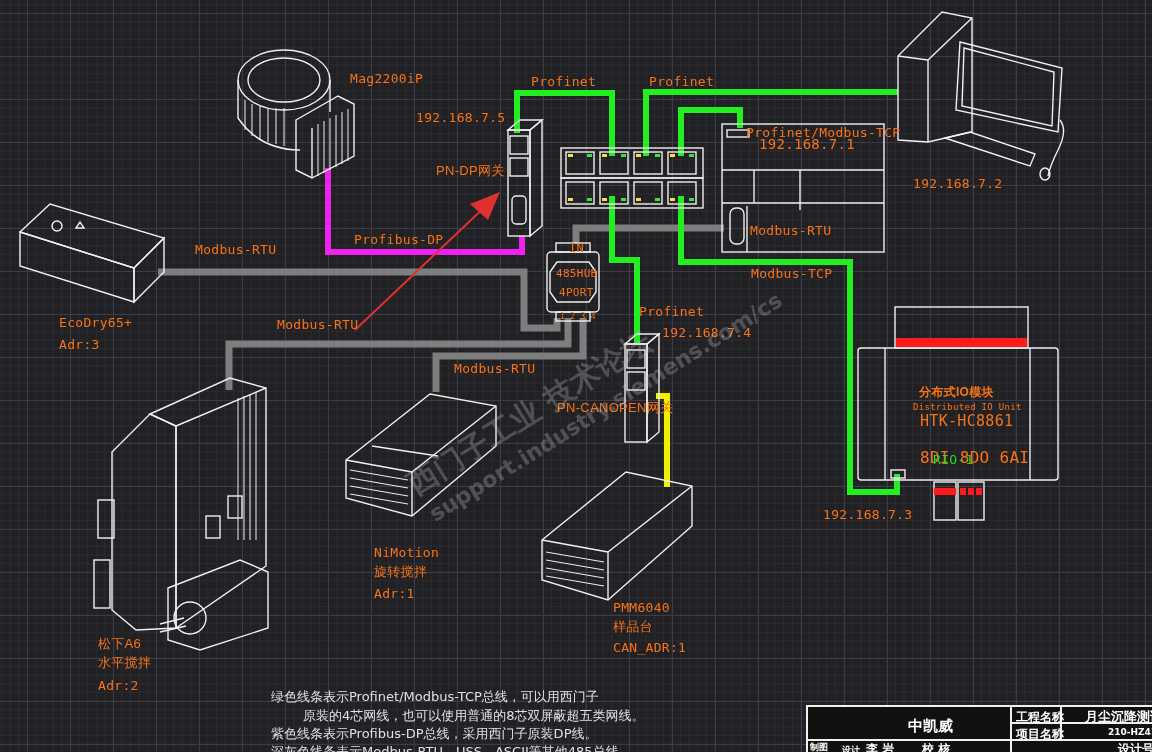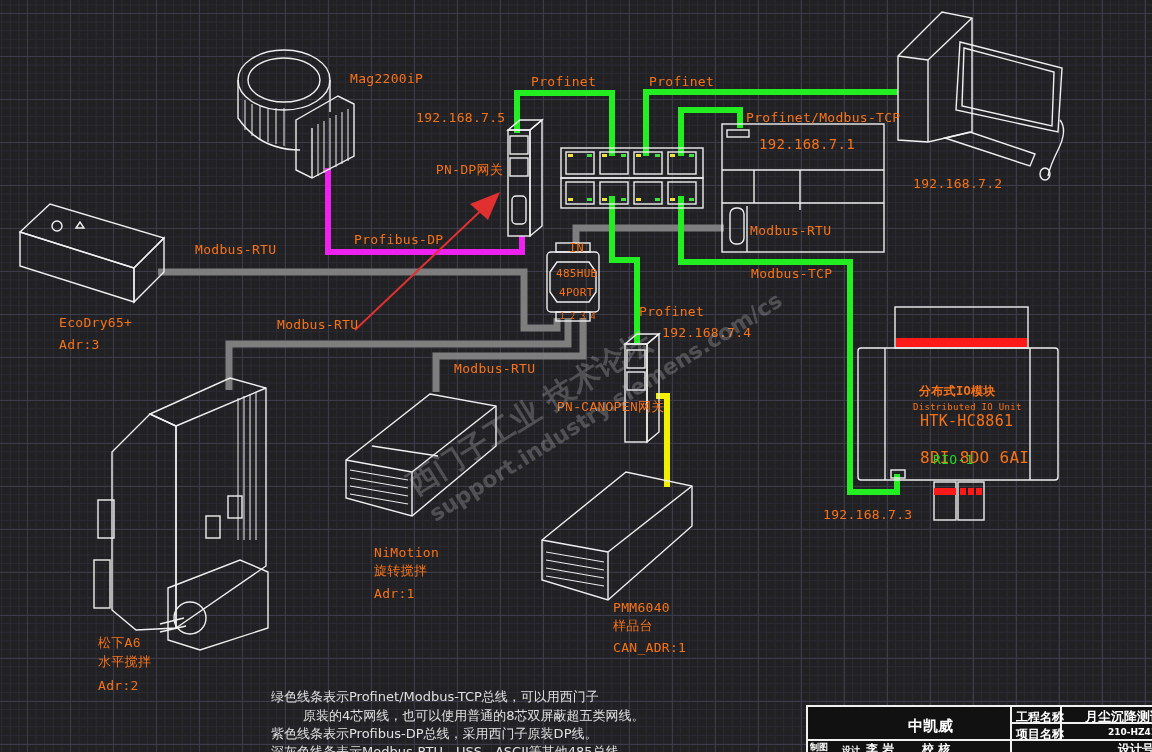--- a/index.html
+++ b/index.html
@@ -10,21 +10,21 @@
       linear-gradient(#3b3b4a 1px, transparent 1px),
       linear-gradient(90deg, #3b3b4a 1px, transparent 1px),
       linear-gradient(#2a2a33 1px, transparent 1px),
       linear-gradient(90deg, #2a2a33 1px, transparent 1px);
     background-size: 43px 43px, 43px 43px, 8.6px 8.6px, 8.6px 8.6px;
     background-position: -16px 13px, -16px 13px, -16px 13px, -16px 13px;
     font-family: "DejaVu Sans Mono", monospace;
   }
   #canvas { position:absolute; left:0; top:0; width:1152px; height:752px; }
   .lbl { position:absolute; color:#f97316; font-size:13px; white-space:nowrap; letter-spacing:0.3px; line-height:1; }
-  .lbl.cn { font-family:Liberation Mono, monospace; }
+  .lbl.cn { font-family:Liberation Sans, sans-serif; }
   .lbl.green { color:#22dd22; }
   .note { position:absolute; left:271px; color:#e0e0e0; font-family:"DejaVu Sans", sans-serif; font-size:13px; white-space:nowrap; line-height:1; }
   .wm { position:absolute; color:rgba(200,200,200,0.28); font-family:"DejaVu Sans", sans-serif; font-weight:bold; white-space:nowrap; transform-origin:left top; }
   .tb { position:absolute; border:2px solid #f0f0f0; background:#111; }
   .tbc { position:absolute; color:#fff; font-family:"DejaVu Sans", sans-serif; font-weight:bold; font-size:12px; white-space:nowrap; }
 </style>
 </head>
 <body>
 
 <svg id="canvas" viewBox="0 0 1152 752" xmlns="http://www.w3.org/2000/svg">
@@ -227,21 +227,21 @@
     <rect x="968" y="488" width="6" height="7" fill="#ff1a1a"></rect>
     <rect x="976" y="488" width="6" height="7" fill="#ff1a1a"></rect>
   </g>
 </svg>
 
 <div class="lbl" style="left:350px;top:72px">Mag2200iP</div>
 <div class="lbl" style="left:416px;top:111px">192.168.7.5</div>
 <div class="lbl cn" style="left:436px;top:164px">PN-DP网关</div>
 <div class="lbl" style="left:531px;top:75px">Profinet</div>
 <div class="lbl" style="left:649px;top:75px">Profinet</div>
-<div class="lbl" style="left:746px;top:111px">Profinet/Modbus-TCP</div>
+<div class="lbl" style="left:746px;top:126px">Profinet/Modbus-TCP</div>
 <div class="lbl" style="left:759px;top:137px;font-size:14px">192.168.7.1</div>
 <div class="lbl" style="left:750px;top:224px">Modbus-RTU</div>
 <div class="lbl" style="left:913px;top:177px">192.168.7.2</div>
 <div class="lbl" style="left:354px;top:233px">Profibus-DP</div>
 <div class="lbl" style="left:195px;top:243px">Modbus-RTU</div>
 <div class="lbl" style="left:277px;top:318px">Modbus-RTU</div>
 <div class="lbl" style="left:454px;top:362px">Modbus-RTU</div>
 <div class="lbl" style="left:751px;top:267px">Modbus-TCP</div>
 <div class="lbl" style="left:59px;top:316px">EcoDry65+</div>
 <div class="lbl" style="left:59px;top:338px">Adr:3</div>

